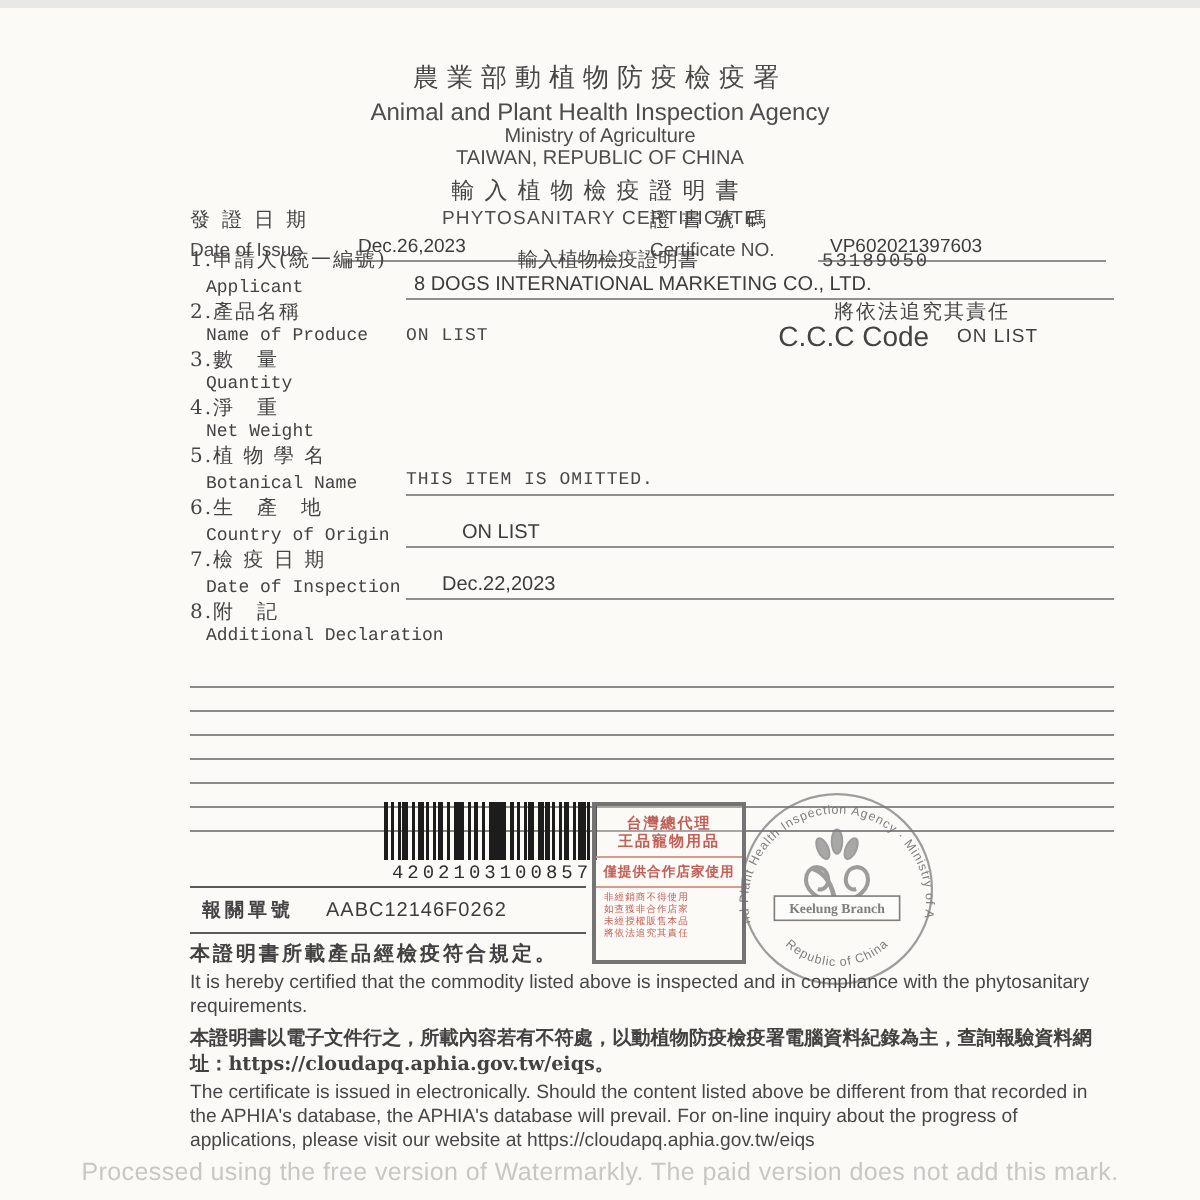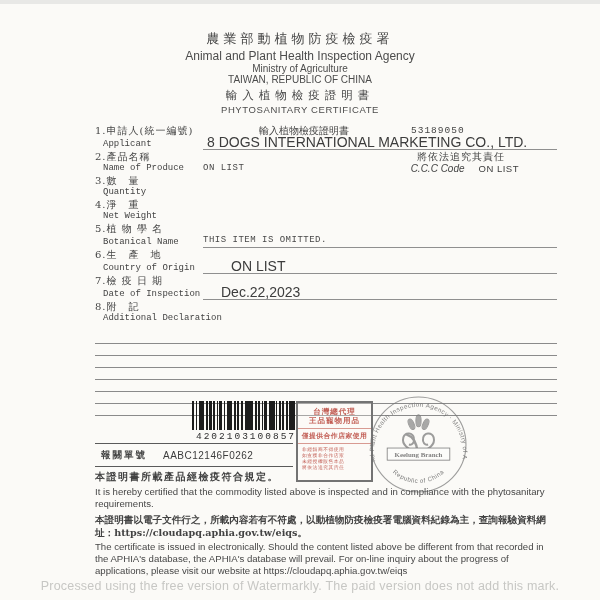--- a/index.html
+++ b/index.html
@@ -29,25 +29,25 @@
   
   .fields { position:absolute; top:121px; left:95px; width:462px; }
   .frow { margin-bottom:1px; }
   .zline { display:flex; align-items:flex-end; font-family:"DejaVu Serif", serif; font-size:10px; color:#454545; line-height:12px;gap:44px; }
   .eline { display:flex; align-items:flex-end; line-height:11px; margin-bottom:1px; }
   .zlab { letter-spacing:1px; }
   .zlab-sp { letter-spacing:1px; }
   .elabel { font-family:"Liberation Mono", monospace; font-size:9px; color:#434343; width:108px; flex-shrink:0; padding-left:8px; }
   .zvml { margin-left:12px; }
   .znum { font-family:Liberation Mono, monospace; font-size:9.5px; margin-left:18px; letter-spacing:1px; }
-  .val-sans { font-size:14px; color:#3c3c3c; }
+  .val-sans { font-size:10px; color:#3c3c3c; }
   .val-mono { font-family:"Liberation Mono", monospace; font-size:9px; color:#474747; letter-spacing:.5px; }
   .uline { border-bottom:1px solid #8f8f8f; flex:1; padding-bottom:1px; }
   .ccc-zh { margin-left:auto; margin-right:52px; letter-spacing:1px; }
-  .ccc-en { margin-left:auto; font-size:10px; color:#434343;font-style:italic; }
+  .ccc-en { margin-left:auto; font-size:14px; color:#434343; }
   .ccc-val { font-size:9.5px; margin-left:14px; margin-right:38px; letter-spacing:.5px; }
   .pad-val { padding-left:4px; }
 
   
   .decl-lines { margin-top:8px; }
   .dline { height:12px; border-bottom:1px solid #8a8a8a; }
 
   
   .barcode-block { position:absolute; left:189px; top:397px; width:114px; }
   .bars {
@@ -104,20 +104,36 @@
 
   <div class="hdr">
     <div class="hdr-zh">農業部動植物防疫檢疫署</div>
     <div class="hdr-en">Animal and Plant Health Inspection Agency</div>
     <div class="hdr-en2">Ministry of Agriculture</div>
     <div class="hdr-en2">TAIWAN, REPUBLIC OF CHINA</div>
     <div class="hdr-zh2">輸入植物檢疫證明書</div>
     <div class="hdr-cert">PHYTOSANITARY CERTIFICATE</div>
   </div>
 
+  <div class="meta">
+    <div class="meta-col">
+      <div class="zh-label">發證日期</div>
+      <div class="meta-line">
+        <span class="en">Date of Issue</span>
+        <span class="uval">Dec.26,2023</span>
+      </div>
+    </div>
+    <div class="meta-col">
+      <div class="zh-label">證書號碼</div>
+      <div class="meta-line">
+        <span class="en" style="width:84px;">Certificate NO.</span>
+        <span class="uval" style="margin-right:2px;">VP602021397603</span>
+      </div>
+    </div>
+  </div>
 
   <div class="fields">
 
     <div class="frow">
       <div class="zline">
         <span class="zlab" style="width:108px;">1.申請人(統一編號)</span>
         <span class="zvml">輸入植物檢疫證明書</span>
         <span class="znum">53189050</span>
       </div>
       <div class="eline">

